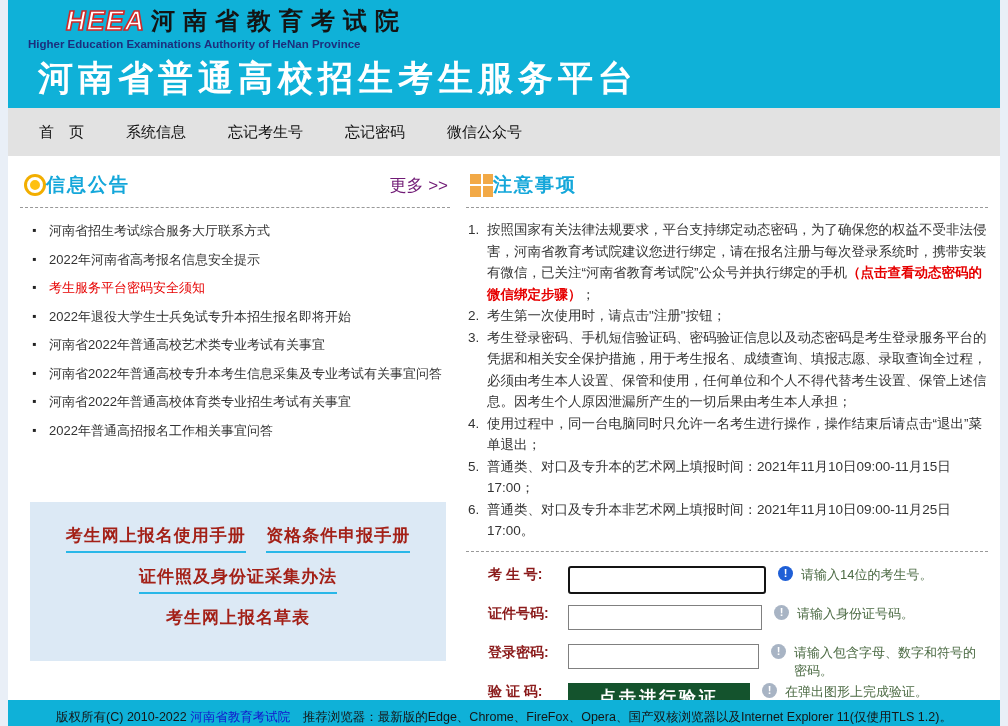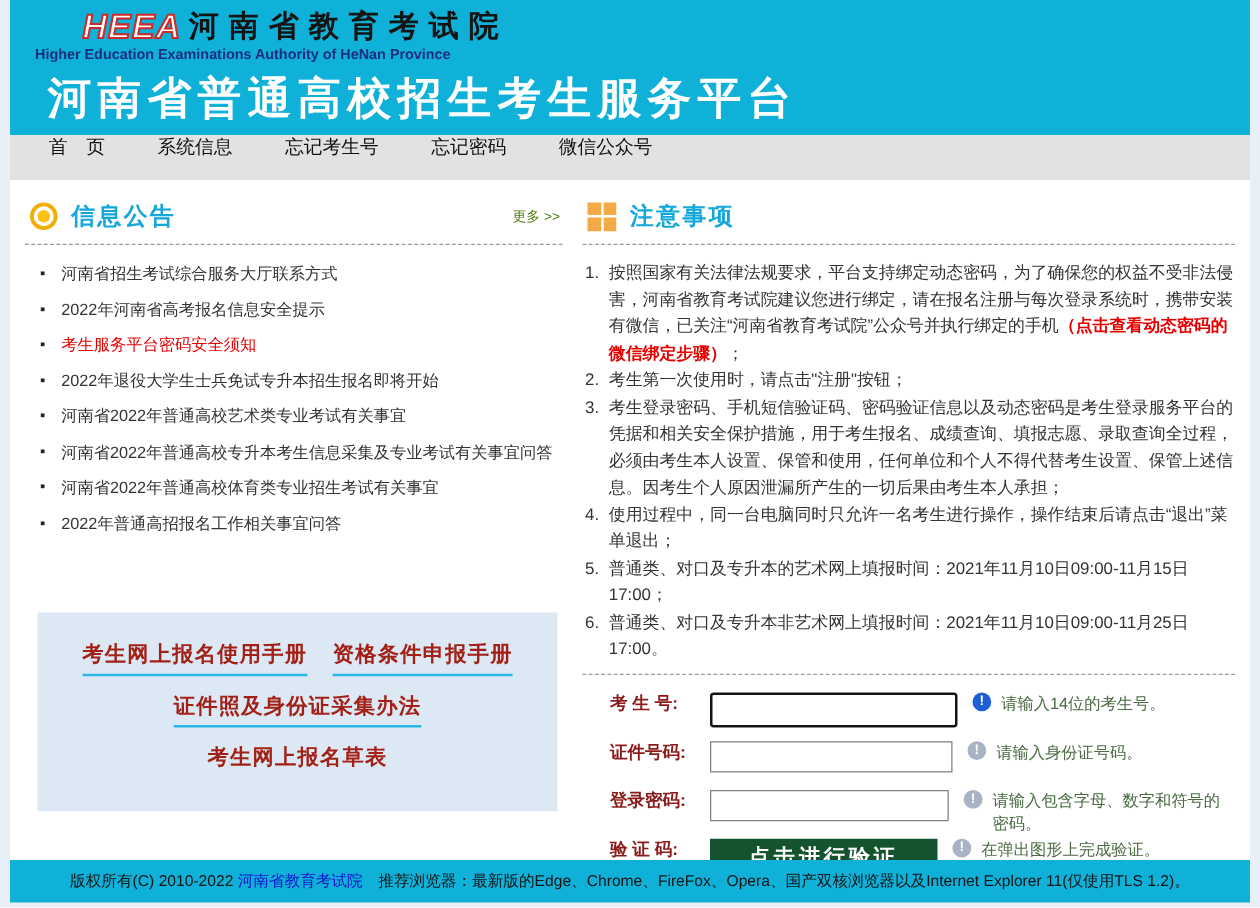--- a/index.html
+++ b/index.html
@@ -17,31 +17,31 @@
   .logo-mark {
     font-size:27px; font-weight:900; font-style:italic; color:#fff;
     -webkit-text-stroke:1.6px #cf2a2a; text-shadow:0 0 1px #cf2a2a;
     letter-spacing:1px; padding:0 6px 0 4px;margin-left:40px;
   }
   .org-cn { font-size:24px; font-weight:bold; color:#141414; letter-spacing:8px; }
   .org-en { font-size:11.5px; font-weight:bold; color:#1c2f7d; margin:1px 0 0 6px; }
   .site-title { font-size:35px; font-weight:bold; color:#fff; letter-spacing:5px; margin:5px 0 0 16px; }
 
   
-  .main-nav { background:#e2e2e2; height:36px; display:flex; padding-left:10px; }
+  .main-nav { background:#e2e2e2; height:48px; display:flex; align-items:center; padding-left:10px; }
   .nav-item { font-size:15px; color:#111; padding:0 21px; cursor:pointer; white-space:pre; }
 
   
   .content { background:#fff; height:544px; display:flex; overflow:hidden; }
   .col-left  { width:448px; padding:14px 6px 0 12px; }
   .col-right { flex:1; padding:14px 12px 0 10px; }
 
-  .sec-header { display:flex; align-items:center; gap:11px; border-bottom:1px dashed #999; padding:2px 2px 9px 4px; }
+  .sec-header { display:flex; align-items:center; border-bottom:1px dashed #999; padding:2px 2px 9px 4px; }
   .sec-title { font-size:19px; font-weight:bold; color:#14a7da; letter-spacing:2px; margin:0; }
-  .more-link { margin-left:auto; color:#4d7c0f; font-size:11px; cursor:pointer; white-space:pre; }
+  .more-link { margin-left:auto; color:#701a75; font-size:17px; cursor:pointer; white-space:pre; }
 
   .ring-icon { width:16px; height:16px; border-radius:50%; background:#fec011;
     border:3px solid #fff; box-shadow:0 0 0 3px #f2ae00; margin:3px; flex:none; }
   .grid-icon { width:23px; height:23px; display:grid; grid-template-columns:1fr 1fr;
     grid-template-rows:1fr 1fr; gap:2px; flex:none; }
   .grid-icon span { background:#f2a946; }
 
   
   .bulletin-list { list-style:none; margin:13px 0 0; padding:0; font-size:13px; color:#333; }
   .bulletin-list li { position:relative; padding-left:17px; margin:0 0 9px 12px; line-height:19.5px; cursor:pointer; }

